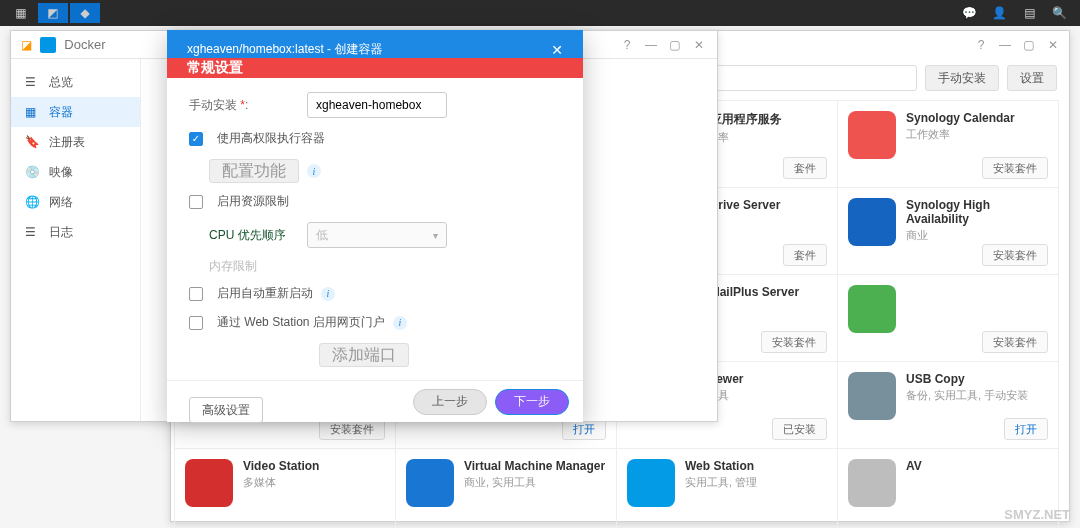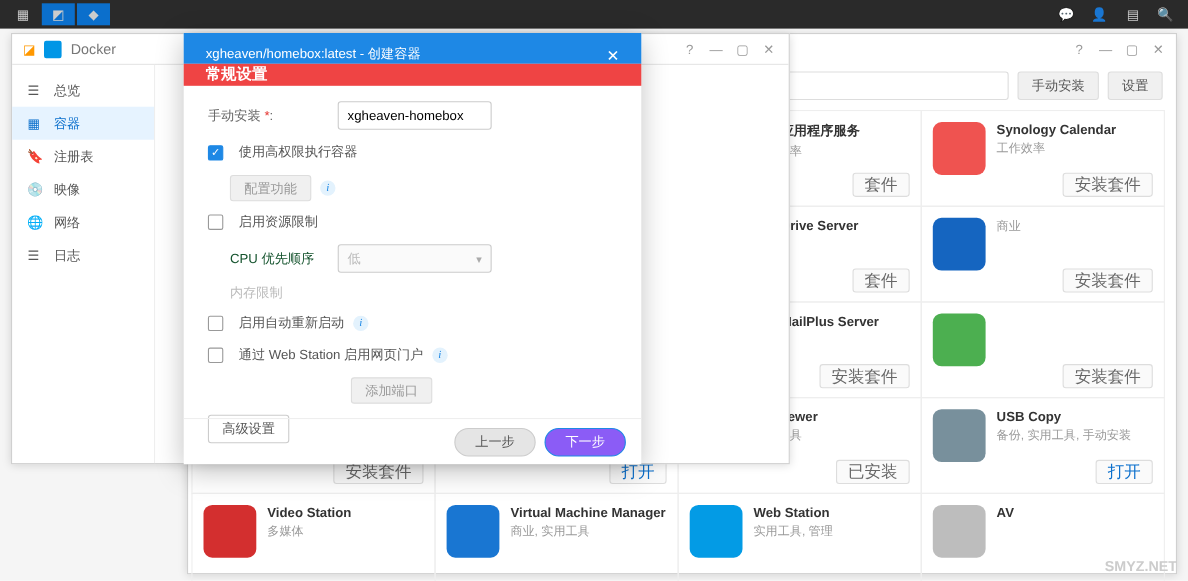--- a/index.html
+++ b/index.html
@@ -25,48 +25,48 @@
 .pkg-hdr{height:28px;display:flex;align-items:center;justify-content:flex-end;padding:0 8px;gap:8px}
 .pkg-bar{height:38px;display:flex;align-items:center;padding:0 12px;gap:8px}
 .searchbox{flex:1;height:26px;border:1px solid #ddd;border-radius:3px}
 .btn-sm{height:26px;padding:0 12px;background:#f0f0f0;border:1px solid #ddd;border-radius:3px;color:#555;cursor:pointer;display:flex;align-items:center}
 .pkg-grid{display:flex;flex-wrap:wrap;padding:4px;gap:0}
 .pkg-card{width:222px;height:88px;border:1px solid #eee;margin:-1px 0 0 -1px;display:flex;padding:10px;gap:10px;position:relative}
 .pkg-icon{width:48px;height:48px;border-radius:8px;flex-shrink:0}
 .pkg-info{flex:1}
 .pkg-name{font-weight:600;color:#333;font-size:12px;margin-bottom:2px}
 .pkg-sub{color:#999;font-size:11px}
-.pkg-btn{position:absolute;right:10px;bottom:8px;height:22px;padding:0 10px;border:1px solid #ddd;background:#fafafa;border-radius:3px;color:#666;font-size:15px;display:flex;align-items:center}
+.pkg-btn{position:absolute;right:10px;bottom:8px;height:22px;padding:0 10px;border:1px solid #ddd;background:#fafafa;border-radius:3px;color:#666;font-size:11px;display:flex;align-items:center}
 .pkg-btn.blue{color:#0b6fcc}
 .modal{position:absolute;left:167px;top:30px;width:416px;height:392px;background:#fff;box-shadow:0 6px 24px rgba(0,0,0,.25);z-index:100}
 .modal-hdr{height:28px;background:#1e88e5;color:#fff;display:flex;align-items:flex-end;padding:0 20px;font-size:12px}
 .modal-hdr .spacer{flex:1}
 .modal-close{cursor:pointer;color:#fff;font-size:14px}
 .modal-sub{height:20px;background:#ef4444;color:#fff;display:flex;align-items:center;padding:0 20px;font-weight:600;font-size:14px}
 .modal-body{padding:14px 22px;color:#555}
 .form-row{display:flex;align-items:center;margin-bottom:12px;gap:8px}
 .form-label{width:110px;font-size:12px;color:#666}
 .req{color:#e53935}
 .txt-input{height:26px;width:140px;border:1px solid #ccc;border-radius:3px;padding:0 8px;font-size:12px}
 .chk{width:14px;height:14px;border:1px solid #999;border-radius:2px;display:inline-flex;align-items:center;justify-content:center;margin-right:6px;flex-shrink:0}
 .chk.checked{background:#1e88e5;border-color:#1e88e5}
 .chk.checked::after{content:"✓";color:#fff;font-size:10px}
 .chk-label{font-size:12px;color:#555}
 .sub-row{padding-left:20px;display:flex;align-items:center;margin-bottom:10px;gap:8px}
-.cfg-btn{height:24px;padding:0 12px;background:#f0f0f0;border:1px solid #ddd;border-radius:3px;color:#999;font-size:12px}
+.cfg-btn{height:24px;padding:0 12px;background:#f0f0f0;border:1px solid #ddd;border-radius:3px;color:#999;font-size:16px}
 .info-icon{width:14px;height:14px;border-radius:50%;background:#e3f2fd;color:#1e88e5;display:inline-flex;align-items:center;justify-content:center;font-size:10px;font-style:italic;font-family:serif}
 .select{height:26px;width:140px;border:1px solid #ccc;border-radius:3px;display:flex;align-items:center;padding:0 8px;color:#aaa;font-size:12px;justify-content:space-between;background:#fafafa}
 .select.dis{color:#bbb}
 .slider-wrap{display:flex;align-items:center;gap:10px}
 .slider{width:130px;height:4px;background:#ddd;border-radius:2px;position:relative}
 .slider-fill{height:100%;width:100%;background:#1e88e5;border-radius:2px}
 .slider-thumb{position:absolute;right:-6px;top:-4px;width:12px;height:12px;background:#fff;border:1px solid #aaa;border-radius:50%}
 .num-input{width:52px;height:24px;border:1px solid #ccc;border-radius:3px;text-align:center;color:#aaa;font-size:12px;display:flex;align-items:center;justify-content:center}
 .unit{color:#666;font-size:12px}
-.adv-btn{height:26px;padding:0 12px;border:1px solid #ccc;background:#fff;border-radius:3px;color:#555;font-size:12px;margin-top:0}
+.adv-btn{height:26px;padding:0 12px;border:1px solid #ccc;background:#fff;border-radius:3px;color:#555;font-size:12px;margin-top:20px}
 .modal-ftr{position:absolute;bottom:0;left:0;right:0;height:42px;border-top:1px solid #eee;display:flex;align-items:center;justify-content:flex-end;gap:8px;padding:0 14px}
 .btn{height:26px;padding:0 18px;border:1px solid #ccc;background:#e5e5e5;border-radius:13px;color:#555;font-size:12px;cursor:pointer}
 .btn.primary{background:#8b5cf6;border-color:#1e88e5;color:#fff}
 .leftbar{position:absolute;left:0;top:60px;width:32px}
 .leftbar .lb{width:32px;height:28px;display:flex;align-items:center;justify-content:center;color:#888}
 .watermark{position:absolute;right:10px;bottom:6px;color:#ccc;font-size:13px;font-weight:600}
 .caret::after{content:"▾";color:#aaa;font-size:10px}
 </style>
 </head>
 <body>
@@ -155,20 +155,21 @@
         <div class="pkg-icon" style="background:#212121"></div>
         <div class="pkg-info">
           <div class="pkg-name">ogy Drive Server</div>
           <div class="pkg-sub">作效率</div>
         </div>
         <div class="pkg-btn">套件</div>
       </div>
       <div class="pkg-card">
         <div class="pkg-icon" style="background:#1565c0"></div>
         <div class="pkg-info">
+          <div class="pkg-name">Synology High Availability</div>
           <div class="pkg-sub">商业</div>
         </div>
         <div class="pkg-btn">安装套件</div>
       </div>
       <div class="pkg-card">
         <div class="pkg-icon" style="background:#ffa726"></div>
         <div class="pkg-info">
           <div class="pkg-name"></div>
           <div class="pkg-sub"></div>
         </div>

